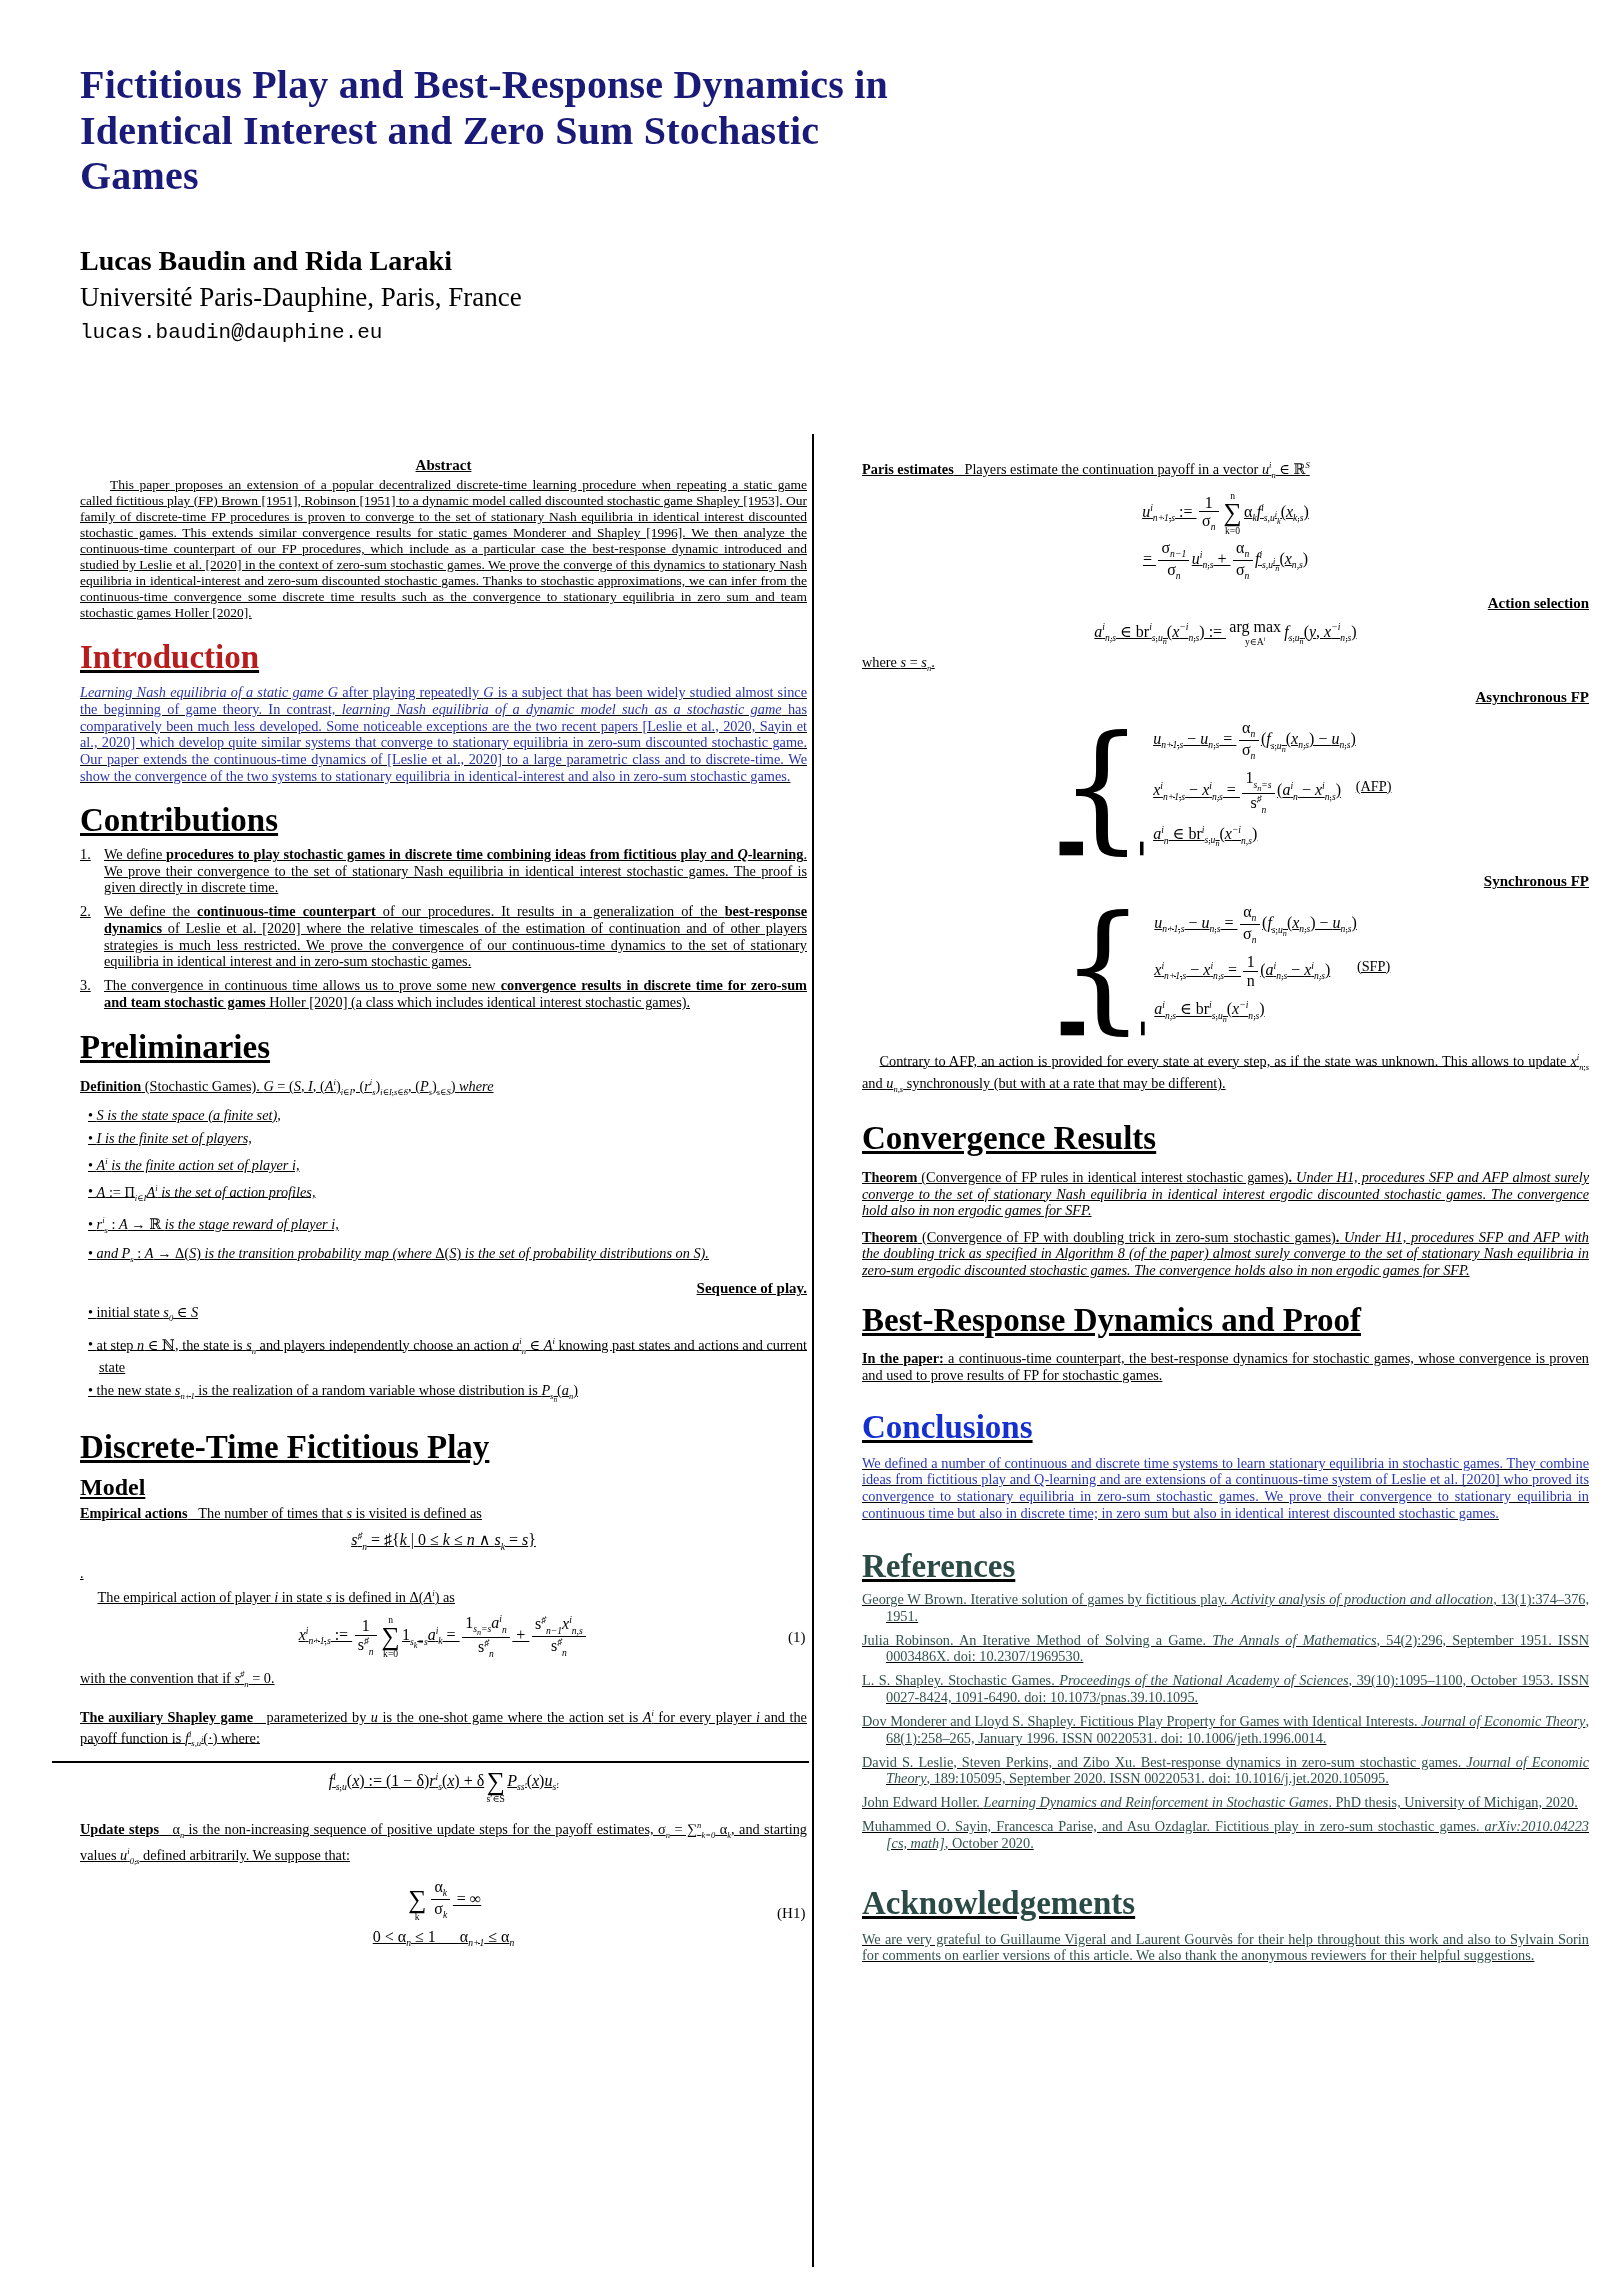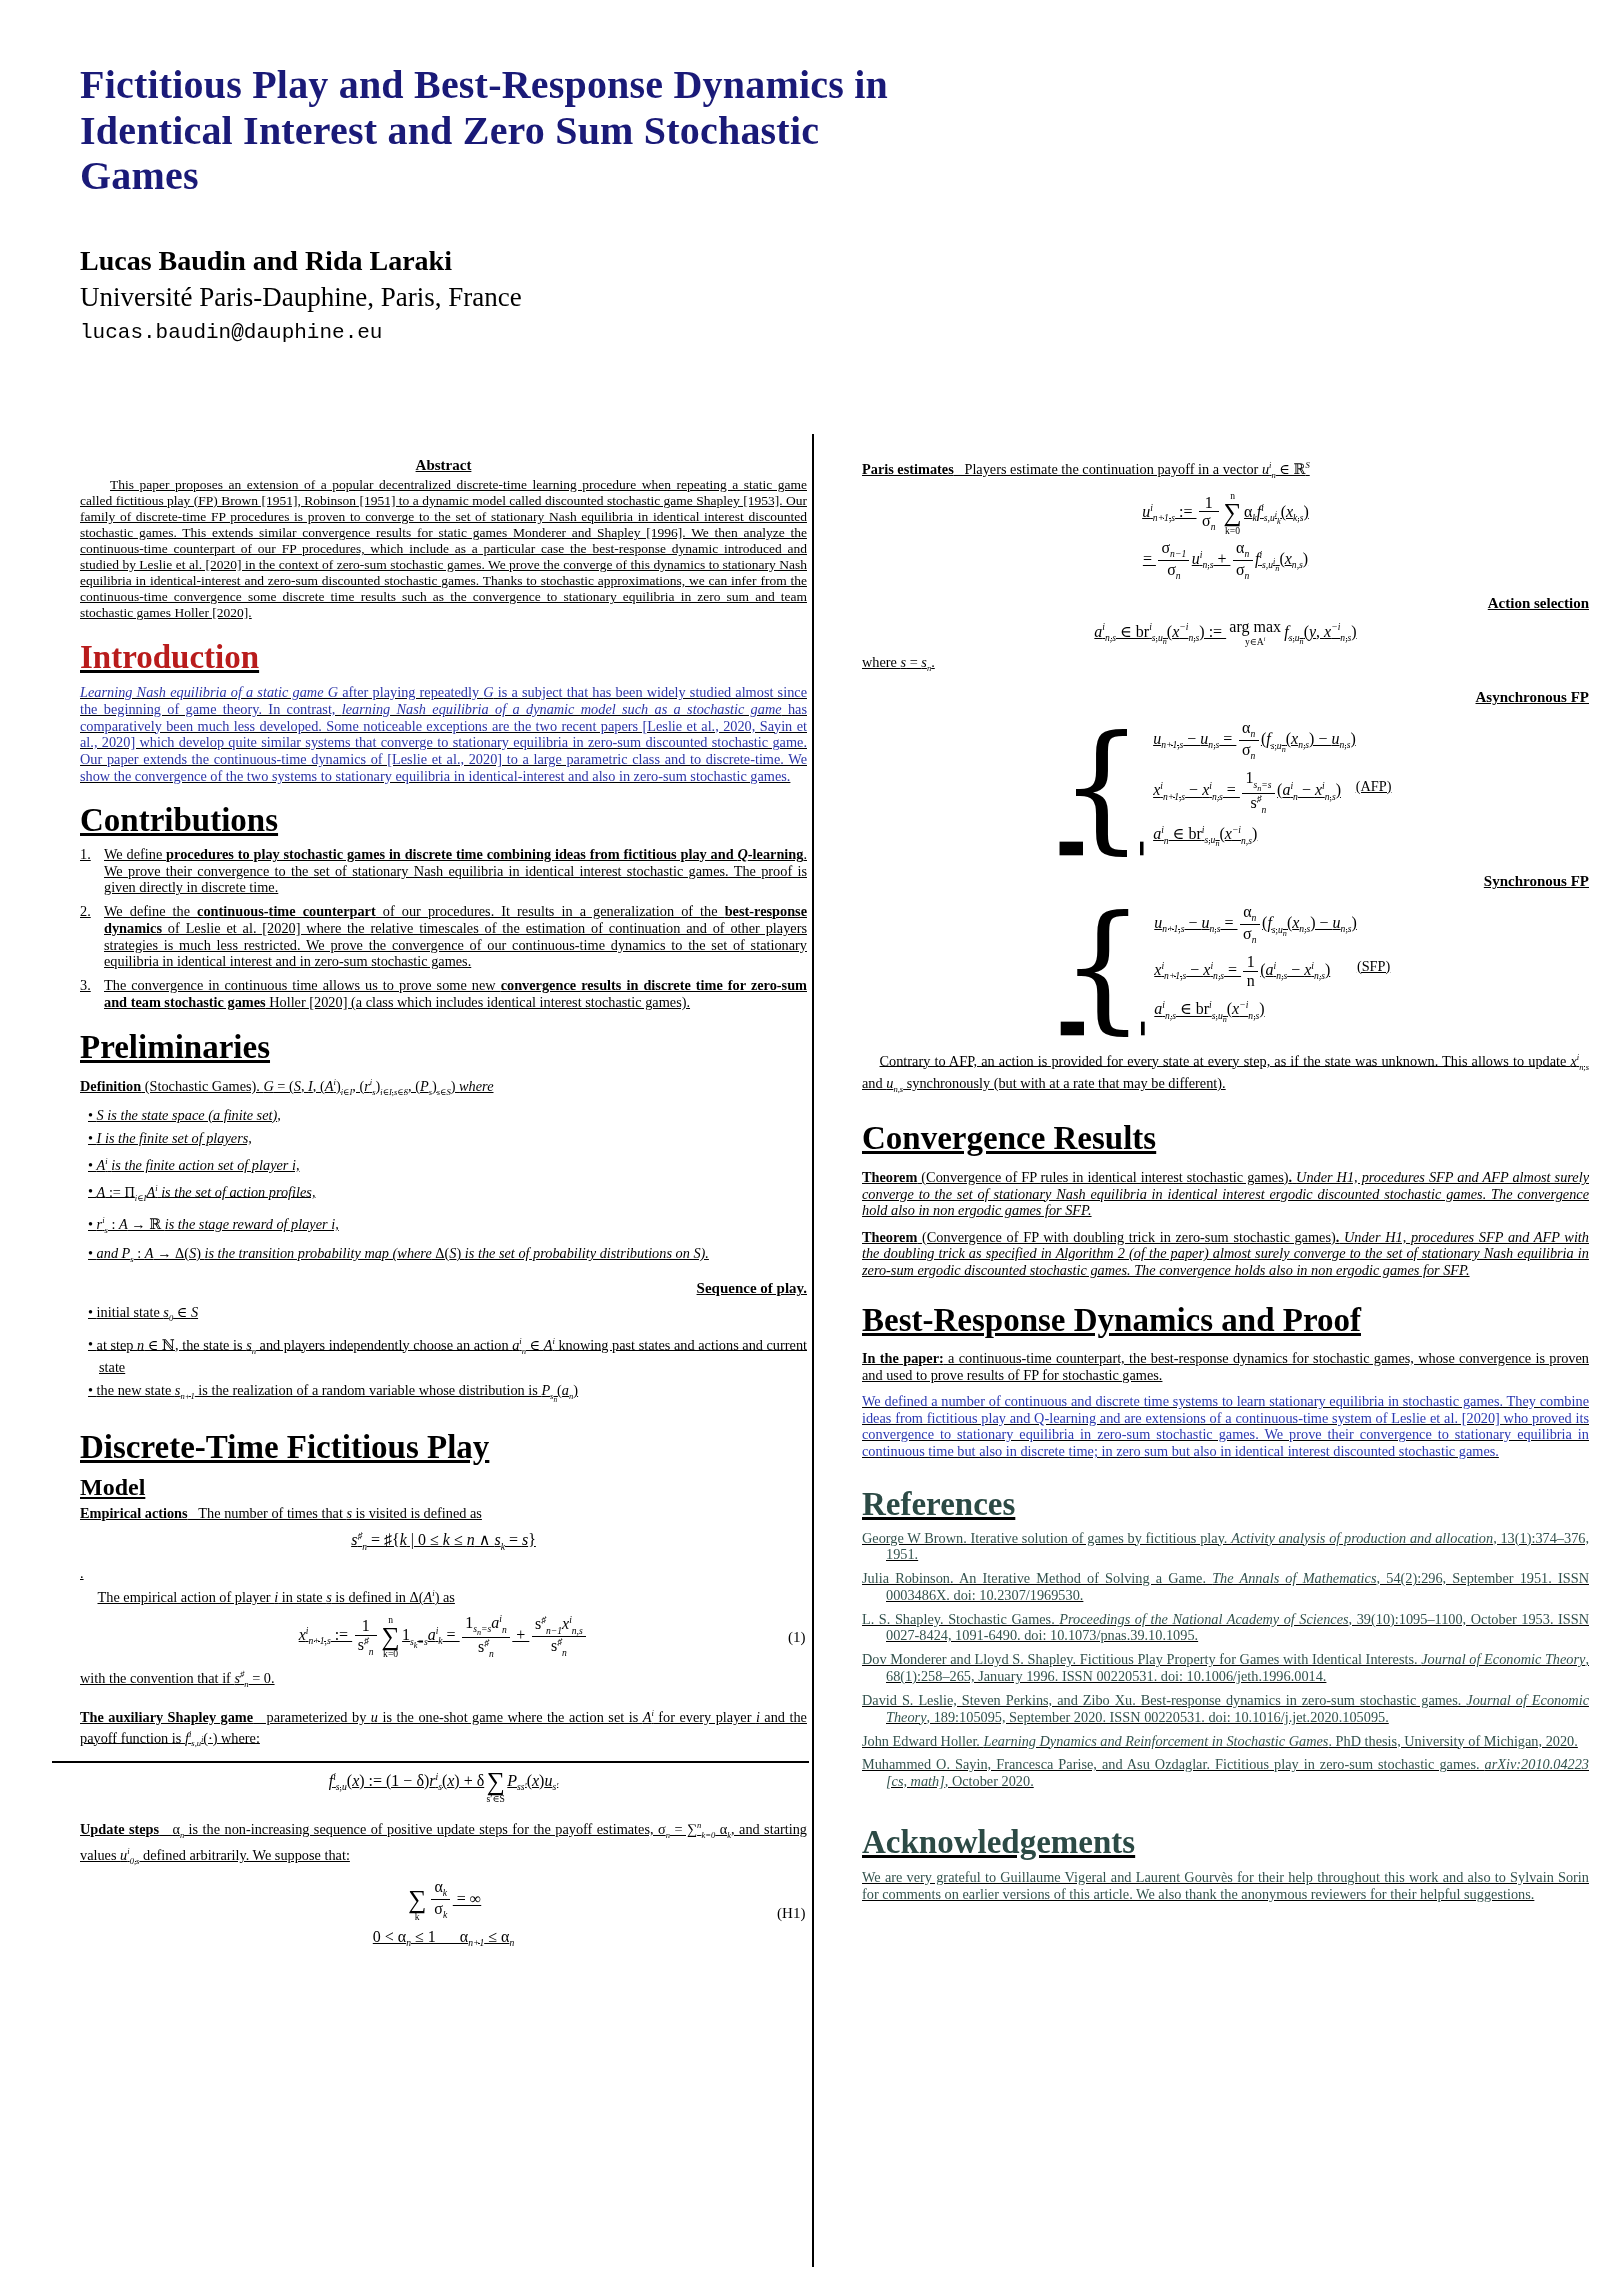--- a/index.html
+++ b/index.html
@@ -173,25 +173,26 @@
       <span class="row" style="display:block;"><i>x</i><sup>i</sup><sub>n+1,s</sub> − <i>x</i><sup>i</sup><sub>n,s</sub> = <span class="frac"><span class="num">1</span><span class="den">n</span></span>(<i>a</i><sup>i</sup><sub>n,s</sub> − <i>x</i><sup>i</sup><sub>n,s</sub>)</span>
       <span class="row" style="display:block;"><i>a</i><sup>i</sup><sub>n,s</sub> ∈ br<sup>i</sup><sub>s,u<sub>n</sub></sub>(<i>x</i><sup>−i</sup><sub>n,s</sub>)</span>
     </span>
     <span class="eqlabel">(SFP)</span>
   </div>
 
   <div class="para mt16 indent1">Contrary to AFP, an action is provided for every state at every step, as if the state was unknown. This allows to update <i>x</i><sup>i</sup><sub>n,s</sub> and <i>u</i><sub>n,s</sub> synchronously (but with at a rate that may be different).</div>
 
   <div class="sec mt30">Convergence Results</div>
   <div class="para mt16"><b>Theorem</b> (Convergence of FP rules in identical interest stochastic games)<b>.</b> <i>Under H1, procedures SFP and AFP almost surely converge to the set of stationary Nash equilibria in identical interest ergodic discounted stochastic games. The convergence hold also in non ergodic games for SFP.</i></div>
-  <div class="para"><b>Theorem</b> (Convergence of FP with doubling trick in zero-sum stochastic games)<b>.</b> <i>Under H1, procedures SFP and AFP with the doubling trick as specified in Algorithm 2 (of the paper) almost surely converge to the set of stationary Nash equilibria in zero-sum ergodic discounted stochastic games. The convergence holds also in non ergodic games for SFP.</i></div>
+  <div class="para"><b>Theorem</b> (Convergence of FP with doubling trick in zero-sum stochastic games)<b>.</b> <i>Under H1, procedures SFP and AFP with the doubling trick as specified in Algorithm 8 (of the paper) almost surely converge to the set of stationary Nash equilibria in zero-sum ergodic discounted stochastic games. The convergence holds also in non ergodic games for SFP.</i></div>
 
   <div class="sec mt30">Best-Response Dynamics and Proof</div>
   <div class="para mt16"><b>In the paper:</b> a continuous-time counterpart, the best-response dynamics for stochastic games, whose convergence is proven and used to prove results of FP for stochastic games.</div>
 
+  <div class="sec blue mt34">Conclusions</div>
   <div class="para concl-text">We defined a number of continuous and discrete time systems to learn stationary equilibria in stochastic games. They combine ideas from fictitious play and Q-learning and are extensions of a continuous-time system of Leslie et al. [2020] who proved its convergence to stationary equilibria in zero-sum stochastic games. We prove their convergence to stationary equilibria in continuous time but also in discrete time; in zero sum but also in identical interest discounted stochastic games.</div>
 
   <div class="sec teal mt34">References</div>
   <div class="teal-text" style="margin-top:8px;">
     <div class="ref">George W Brown. Iterative solution of games by fictitious play. <i>Activity analysis of production and allocation</i>, 13(1):374–376, 1951.</div>
     <div class="ref">Julia Robinson. An Iterative Method of Solving a Game. <i>The Annals of Mathematics</i>, 54(2):296, September 1951. ISSN 0003486X. doi: 10.2307/1969530.</div>
     <div class="ref">L. S. Shapley. Stochastic Games. <i>Proceedings of the National Academy of Sciences</i>, 39(10):1095–1100, October 1953. ISSN 0027-8424, 1091-6490. doi: 10.1073/pnas.39.10.1095.</div>
     <div class="ref">Dov Monderer and Lloyd S. Shapley. Fictitious Play Property for Games with Identical Interests. <i>Journal of Economic Theory</i>, 68(1):258–265, January 1996. ISSN 00220531. doi: 10.1006/jeth.1996.0014.</div>
     <div class="ref">David S. Leslie, Steven Perkins, and Zibo Xu. Best-response dynamics in zero-sum stochastic games. <i>Journal of Economic Theory</i>, 189:105095, September 2020. ISSN 00220531. doi: 10.1016/j.jet.2020.105095.</div>
     <div class="ref">John Edward Holler. <i>Learning Dynamics and Reinforcement in Stochastic Games</i>. PhD thesis, University of Michigan, 2020.</div>

